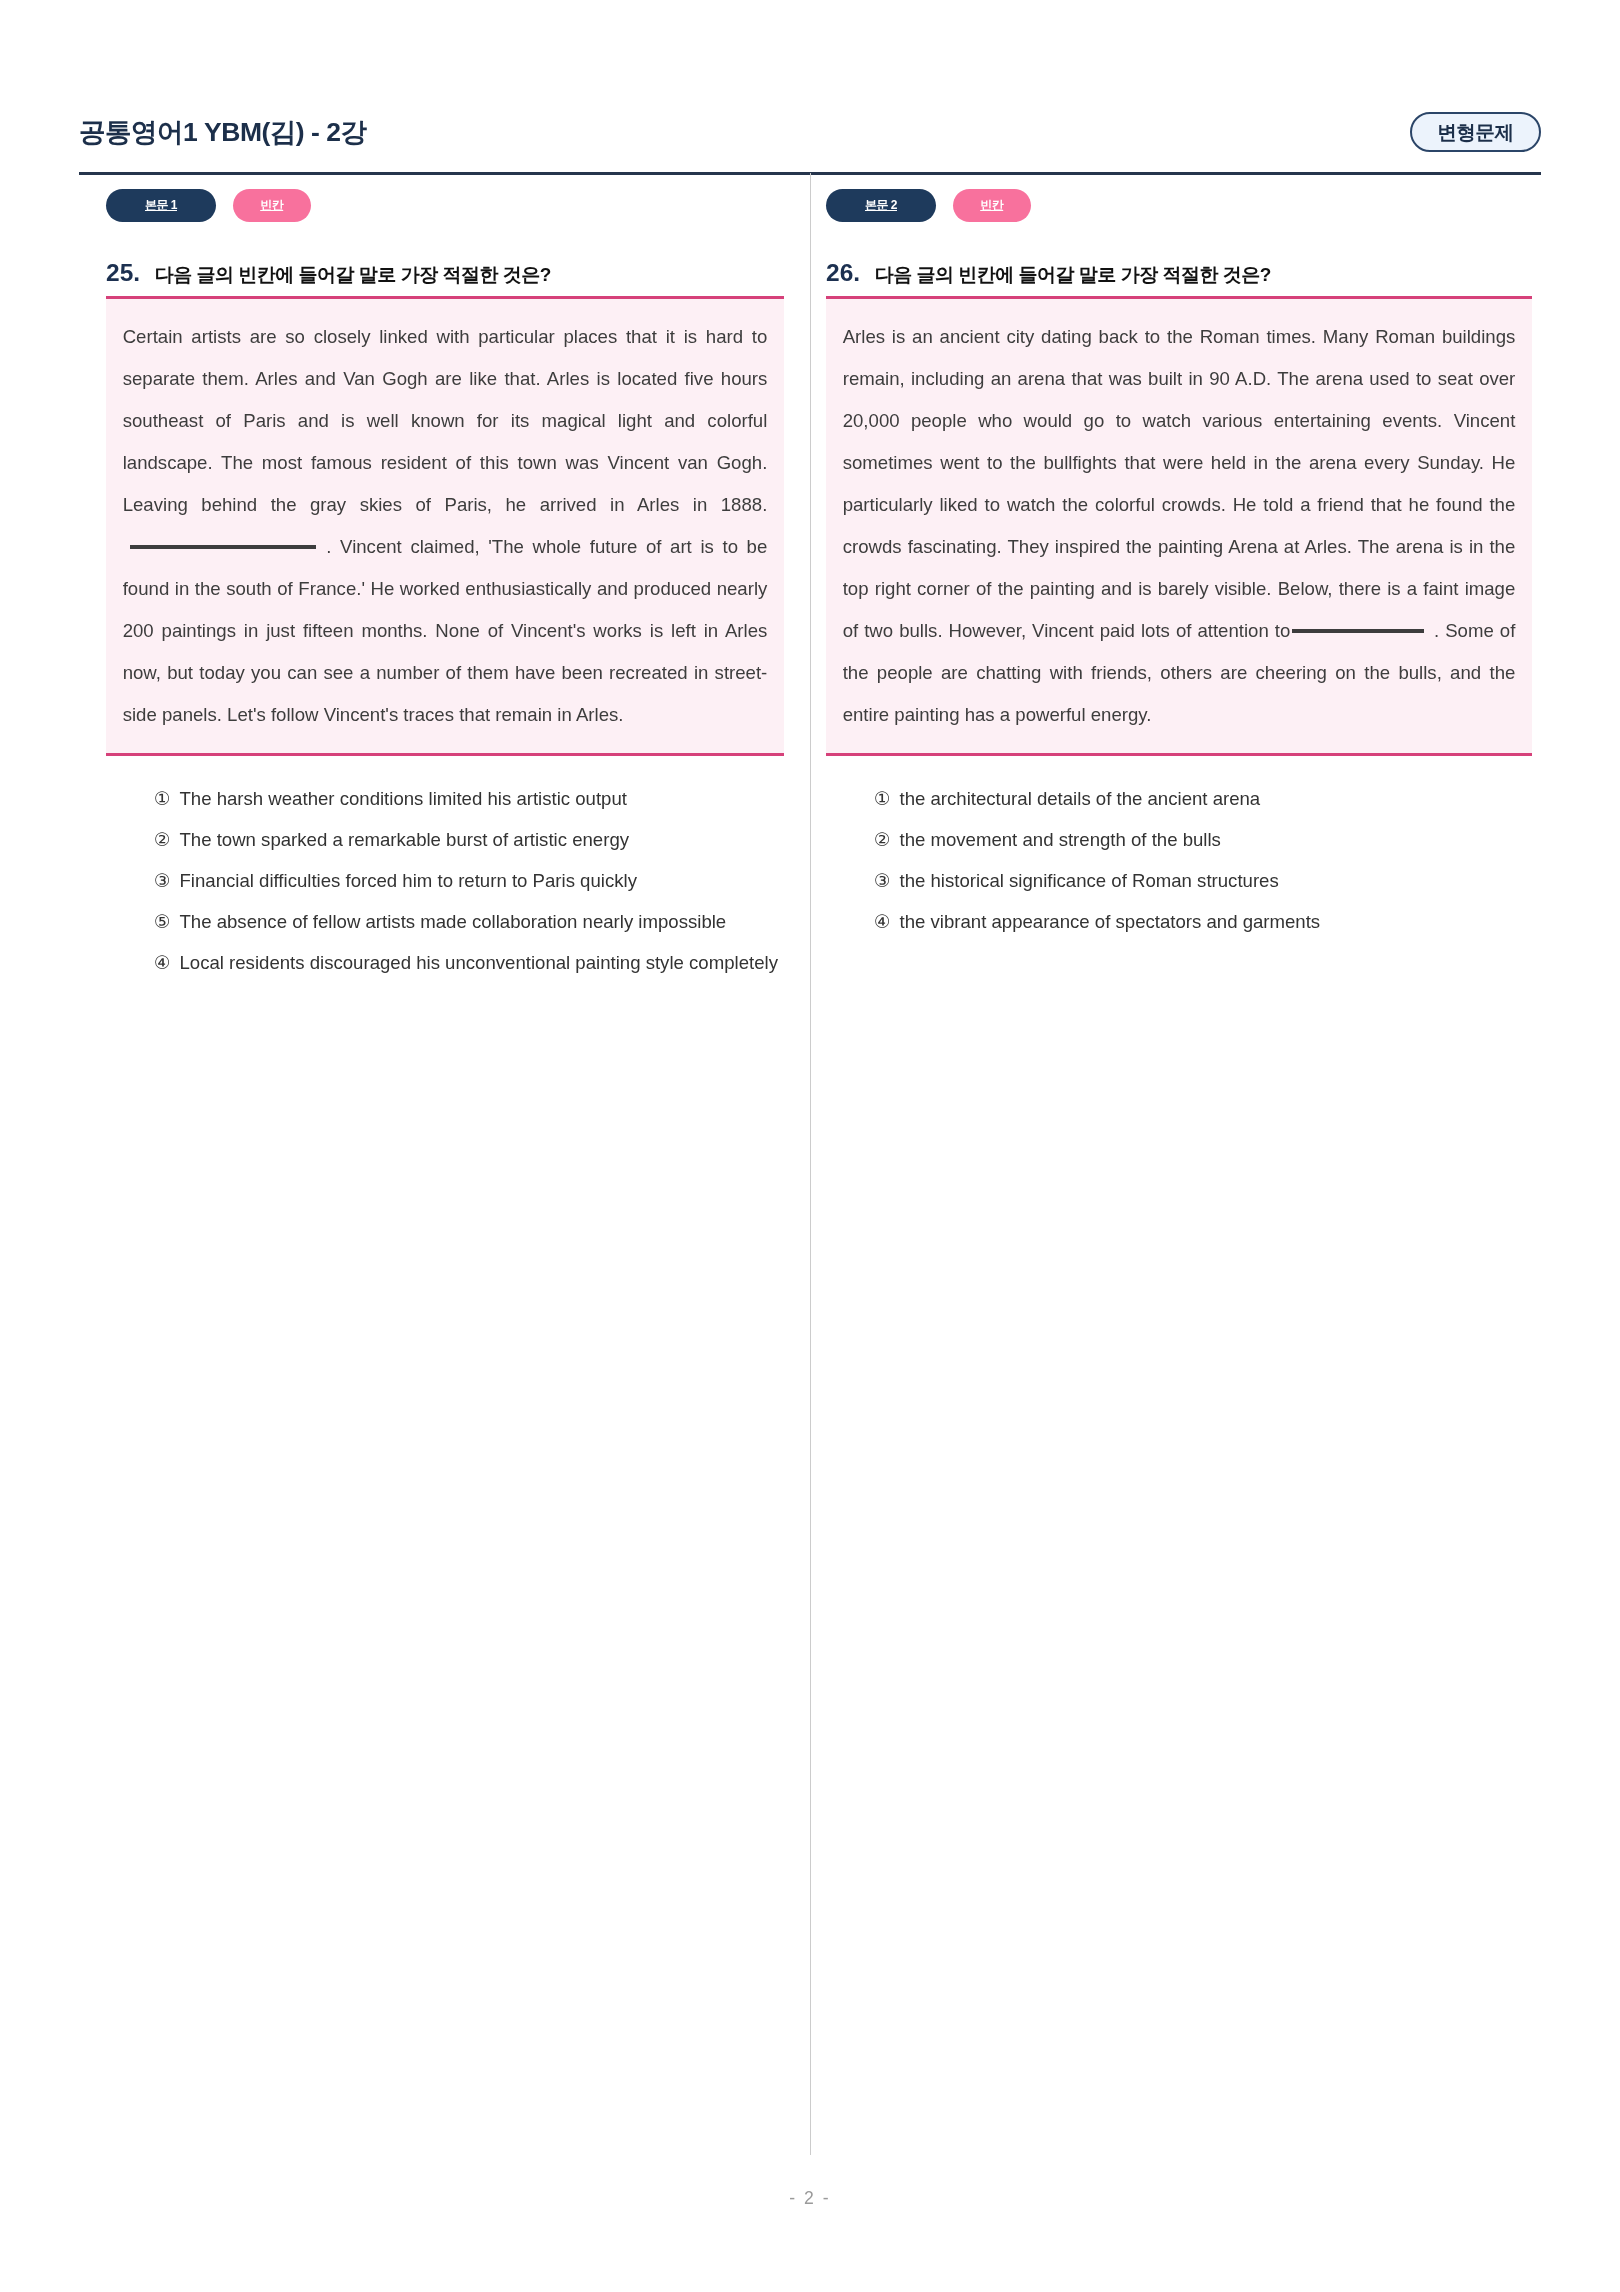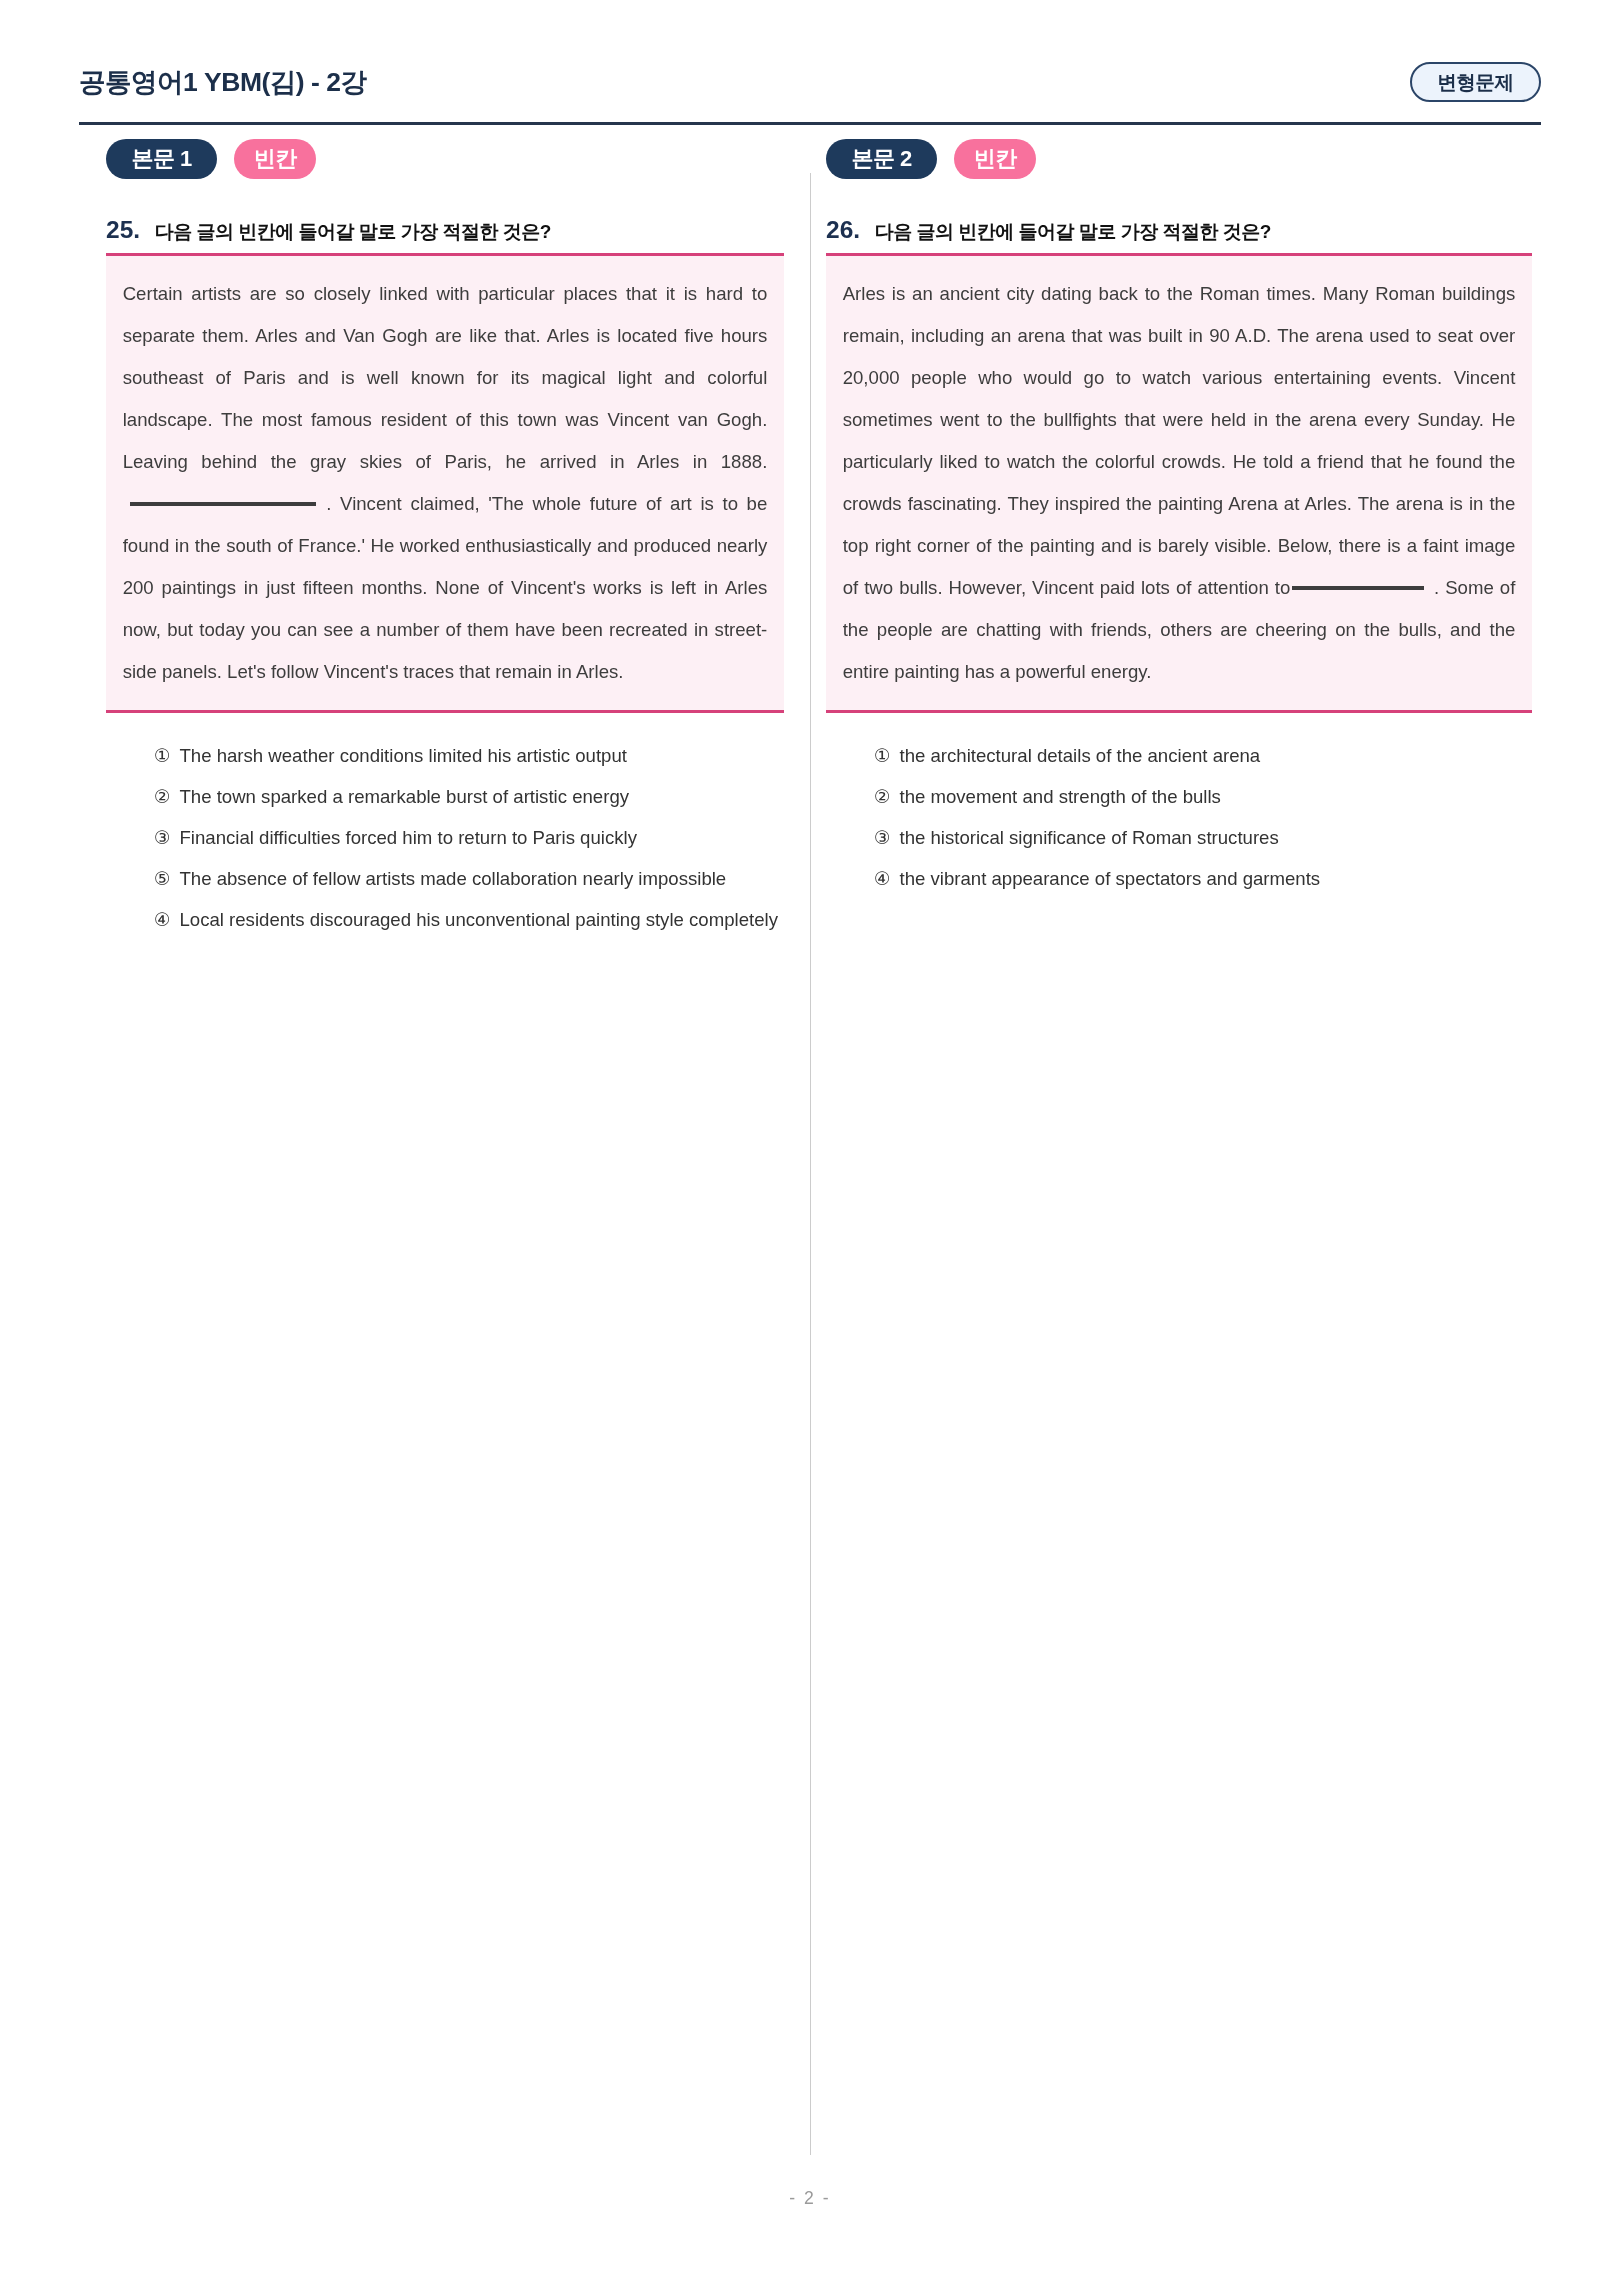--- a/index.html
+++ b/index.html
@@ -14,21 +14,21 @@
     overflow: hidden;
   }
   .page { position: relative; width: 1620px; height: 2293px; }
 
   
   .header-bar {
     display: flex;
     justify-content: space-between;
     align-items: center;
     margin: 0 79px;
-    padding-top: 62px;
+    padding-top: 112px;
   }
   .doc-title {
     font-size: 26.5px;
     font-weight: bold;
     color: #1c2f4a;
     margin: 0;
     letter-spacing: -0.5px;
   }
   .variant-badge {
     border: 2px solid #2b4568;
@@ -64,26 +64,27 @@
   .column { display: block; }
   .column.left  { margin-left: 106px; width: 678px; }
   .column.right { margin-left: 42px;  width: 706px; }
 
   
   .badges { display: flex; gap: 16.7px; align-items: center; }
   .badge {
     display: inline-flex;
     align-items: center;
     justify-content: center;
-    height: 40px;
+    height: 33px;
     border-radius: 20.6px;
     font-weight: bold;
-    font-size: 22px;
+    font-size: 12px;
     color: #ffffff;
     letter-spacing: -0.5px;
+    text-decoration: underline;
   }
   .badge.navy { background: #1e3a5c; min-width: 110px; padding: 0 25.5px; }
   .badge.pink { background: #f8719d; min-width: 78px;  padding: 0 19.6px; }
 
   
   .q-title {
     margin: 37px 0 0 0;
     display: flex;
     align-items: baseline;
   }

